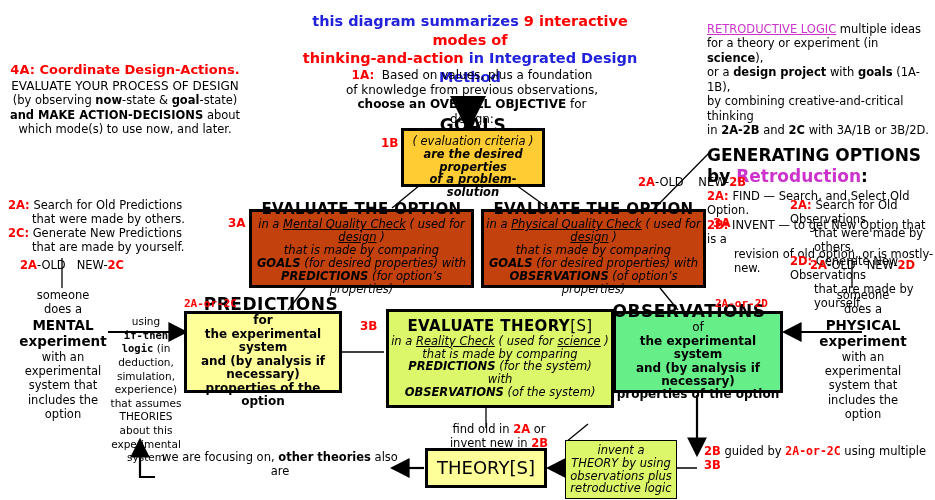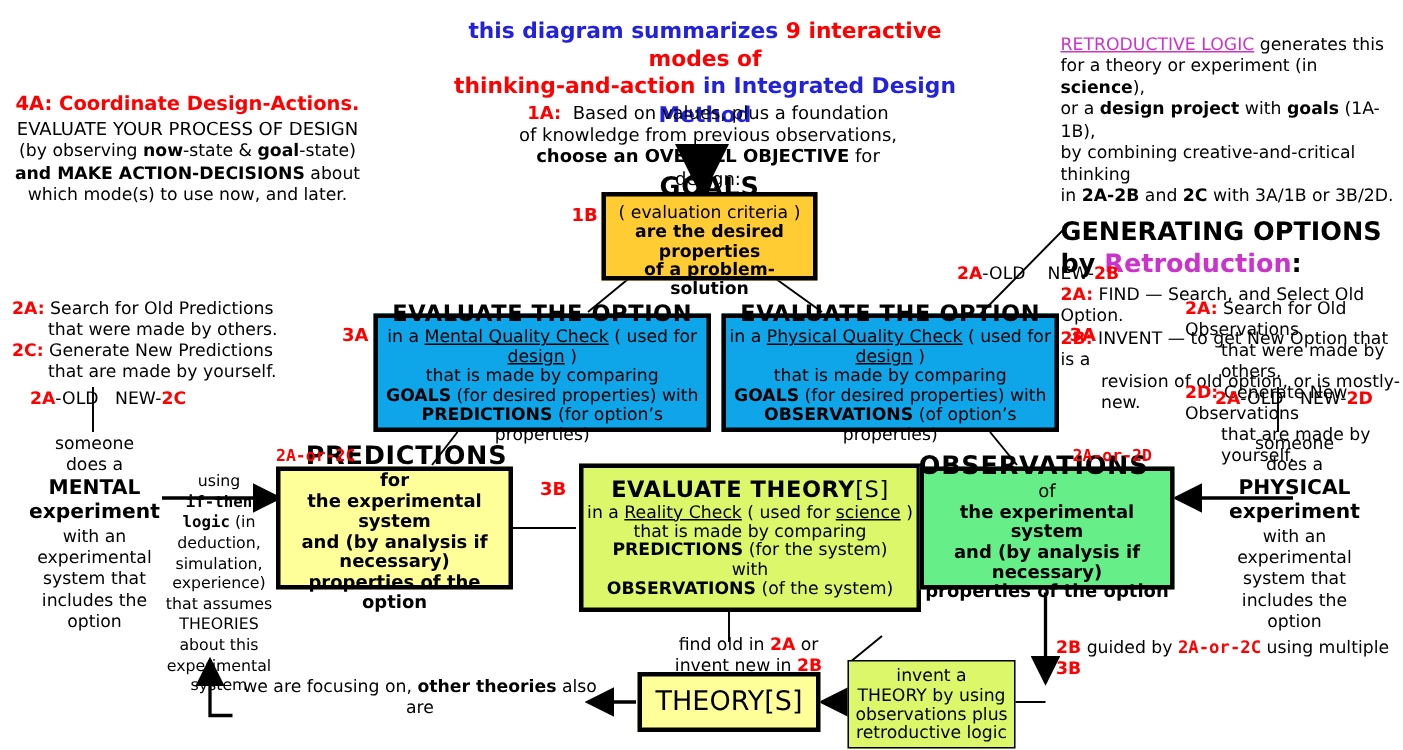--- a/index.html
+++ b/index.html
@@ -12,29 +12,29 @@
   .mag{color:#cc33cc;}
   .b{font-weight:bold;}
   .u{text-decoration:underline;}
   .mono{font-family:"DejaVu Sans Mono","Liberation Mono",monospace;}
 
   
   .box{position:absolute;border:3px solid #000;box-sizing:border-box;
        display:flex;flex-direction:column;align-items:center;justify-content:center;
        text-align:center;line-height:1.12;}
   .goals{background:#ffcc33;}
-  .blue{background:#0ea5e9;}
+  .blue{background:#c2410c;}
   .yellow{background:#ffff99;}
   .green{background:#66ee88;}
   .lgreen{background:#ddf76a;}
   .lgreen2{background:#ddf76a;border-width:1px;}
 
   .bigtitle{font-size:17px;font-weight:bold;letter-spacing:.5px;}
   .bigtitle2{font-size:15px;font-weight:bold;letter-spacing:.4px;}
-  .sml{font-size:11.5px;}
+  .sml{font-size:11.5px;font-style:italic;}
   .sml2{font-size:12px;}
 
   
   svg#lines{position:absolute;left:0;top:0;width:935px;height:500px;pointer-events:none;}
 
   
   .tb{position:absolute;font-size:11.5px;line-height:1.22;}
 </style>
 </head>
 <body>
@@ -102,21 +102,21 @@
     <div>which mode(s) to use now, and later.</div>
   </div>
 
   <div class="tb ctr" style="left:334px;top:68px;width:276px;font-size:12px;">
     <div><span class="red b">1A:</span><span>&nbsp;&nbsp;</span><span>Based on values, plus a foundation</span></div>
     <div>of knowledge from previous observations,</div>
     <div><span class="b">choose an OVERALL OBJECTIVE</span><span> for design:</span></div>
   </div>
 
   <div class="tb" style="left:707px;top:22px;width:228px;font-size:11.5px;line-height:1.26;">
-    <div><span class="u mag">RETRODUCTIVE LOGIC</span><span> generates this</span></div>
+    <div><span class="u mag">RETRODUCTIVE LOGIC</span><span> multiple ideas</span></div>
     <div><span>for a theory or experiment (in </span><span class="b">science</span><span>),</span></div>
     <div><span>or a </span><span class="b">design project</span><span> with </span><span class="b">goals</span><span> (1A-1B),</span></div>
     <div>by combining creative-and-critical thinking</div>
     <div><span>in </span><span class="b">2A-2B</span><span> and </span><span class="b">2C</span><span> with 3A/1B or 3B/2D.</span></div>
     <div style="height:7px;"></div>
     <div style="font-size:17px;"><span class="b">GENERATING OPTIONS by </span><span class="mag b">Retroduction</span><span class="b">:</span></div>
     <div style="margin-top:1px;"><span class="red b">2A:</span><span>&nbsp;</span><span>FIND — Search, and Select Old Option.</span></div>
     <div><span class="red b">2B:</span><span>&nbsp;</span><span>INVENT — to get New Option that is a</span></div>
     <div style="padding-left:27px;">revision of old option, or is mostly-new.</div>
   </div>
@@ -249,17 +249,17 @@
   <div class="abs ctr" style="left:160px;top:450px;width:240px;font-size:11.5px;line-height:1.25;">
     <div><span>we are focusing on, </span><span class="b">other theories</span><span> also are</span></div>
 
   </div>
 
   <div class="abs ctr" style="left:424px;top:422px;width:150px;font-size:11.5px;line-height:1.25;">
     <div><span>find old in </span><span class="red b">2A</span><span> or</span></div>
     <div><span>invent new in </span><span class="red b">2B</span></div>
   </div>
 
-  <div class="abs" style="left:704px;top:424px;font-size:11.5px;">
+  <div class="abs" style="left:704px;top:444px;font-size:11.5px;">
     <span class="red b">2B</span><span> guided by </span><span class="red b mono">2A-or-2C</span><span> using multiple </span><span class="red b">3B</span>
   </div>
 
 </div>
 
 </body></html>

